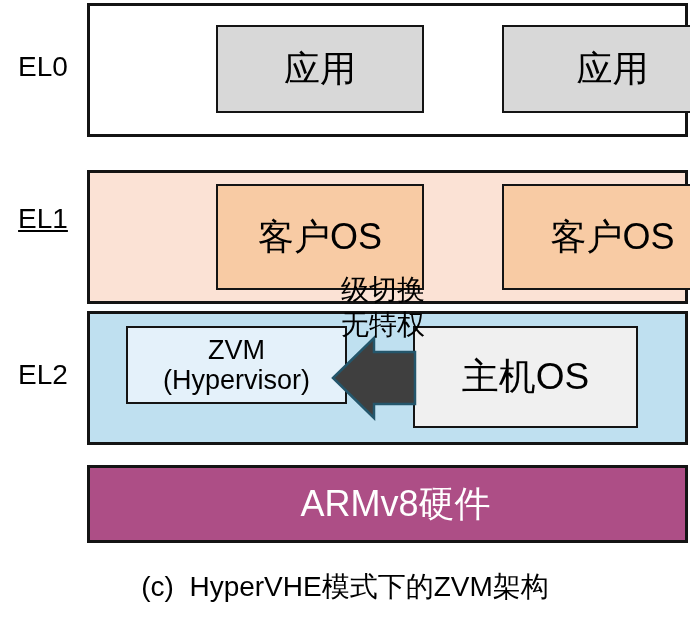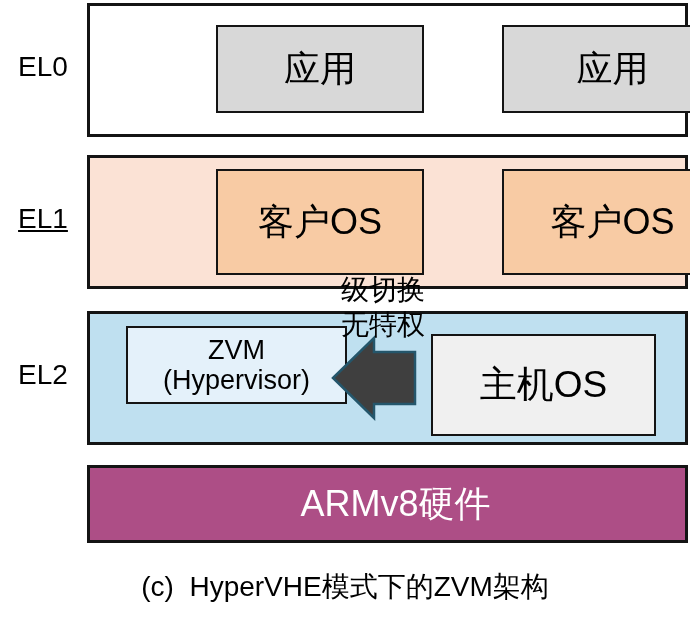--- a/index.html
+++ b/index.html
@@ -27,21 +27,21 @@
   }
   .row {
     position: absolute;
     left: 87px;
     width: 601px;
     height: 134px;
     border: 3px solid var(--border);
     box-sizing: border-box;
   }
   .row-el0 { top: 3px;   background: var(--white-row); }
-  .row-el1 { top: 155px; background: var(--peach-row); padding-left: 20px; }
+  .row-el1 { top: 170px; background: var(--peach-row); padding-left: 20px; }
   .row-el2 { top: 311px; background: var(--blue-row); }
   .inner-box {
     position: absolute;
     border: 2px solid var(--border);
     box-sizing: border-box;
     display: flex;
     align-items: center;
     justify-content: center;
     text-align: center;
   }
@@ -135,21 +135,21 @@
     <div class="inner-box guest-box guest-1" style="top:11px;">客户OS</div>
     <div class="inner-box guest-box guest-2" style="top:11px;">客户OS</div>
   </div>
 
   <div class="el-label" style="top: 360px;">EL2</div>
   <div class="row row-el2">
     <div class="inner-box zvm-box" style="left:36px; top:12px;">
       <span>ZVM</span>
       <span>(Hypervisor)</span>
     </div>
-    <div class="inner-box host-box" style="left:341px; top:12px;margin-top:8px;">主机OS</div>
+    <div class="inner-box host-box" style="left:323px; top:12px;">主机OS</div>
   </div>
 
   <div class="switch-note">
     <span>级切换</span>
     <span>无特权</span>
   </div>
 
   <svg class="arrow-svg" viewBox="0 0 88 86">
     <polygon points="4,43 45,3 45,17 86,17 86,69 45,69 45,83" style="fill:var(--arrow-fill); stroke:var(--arrow-stroke); stroke-width:2.5; stroke-linejoin:miter;"></polygon>
   </svg>

